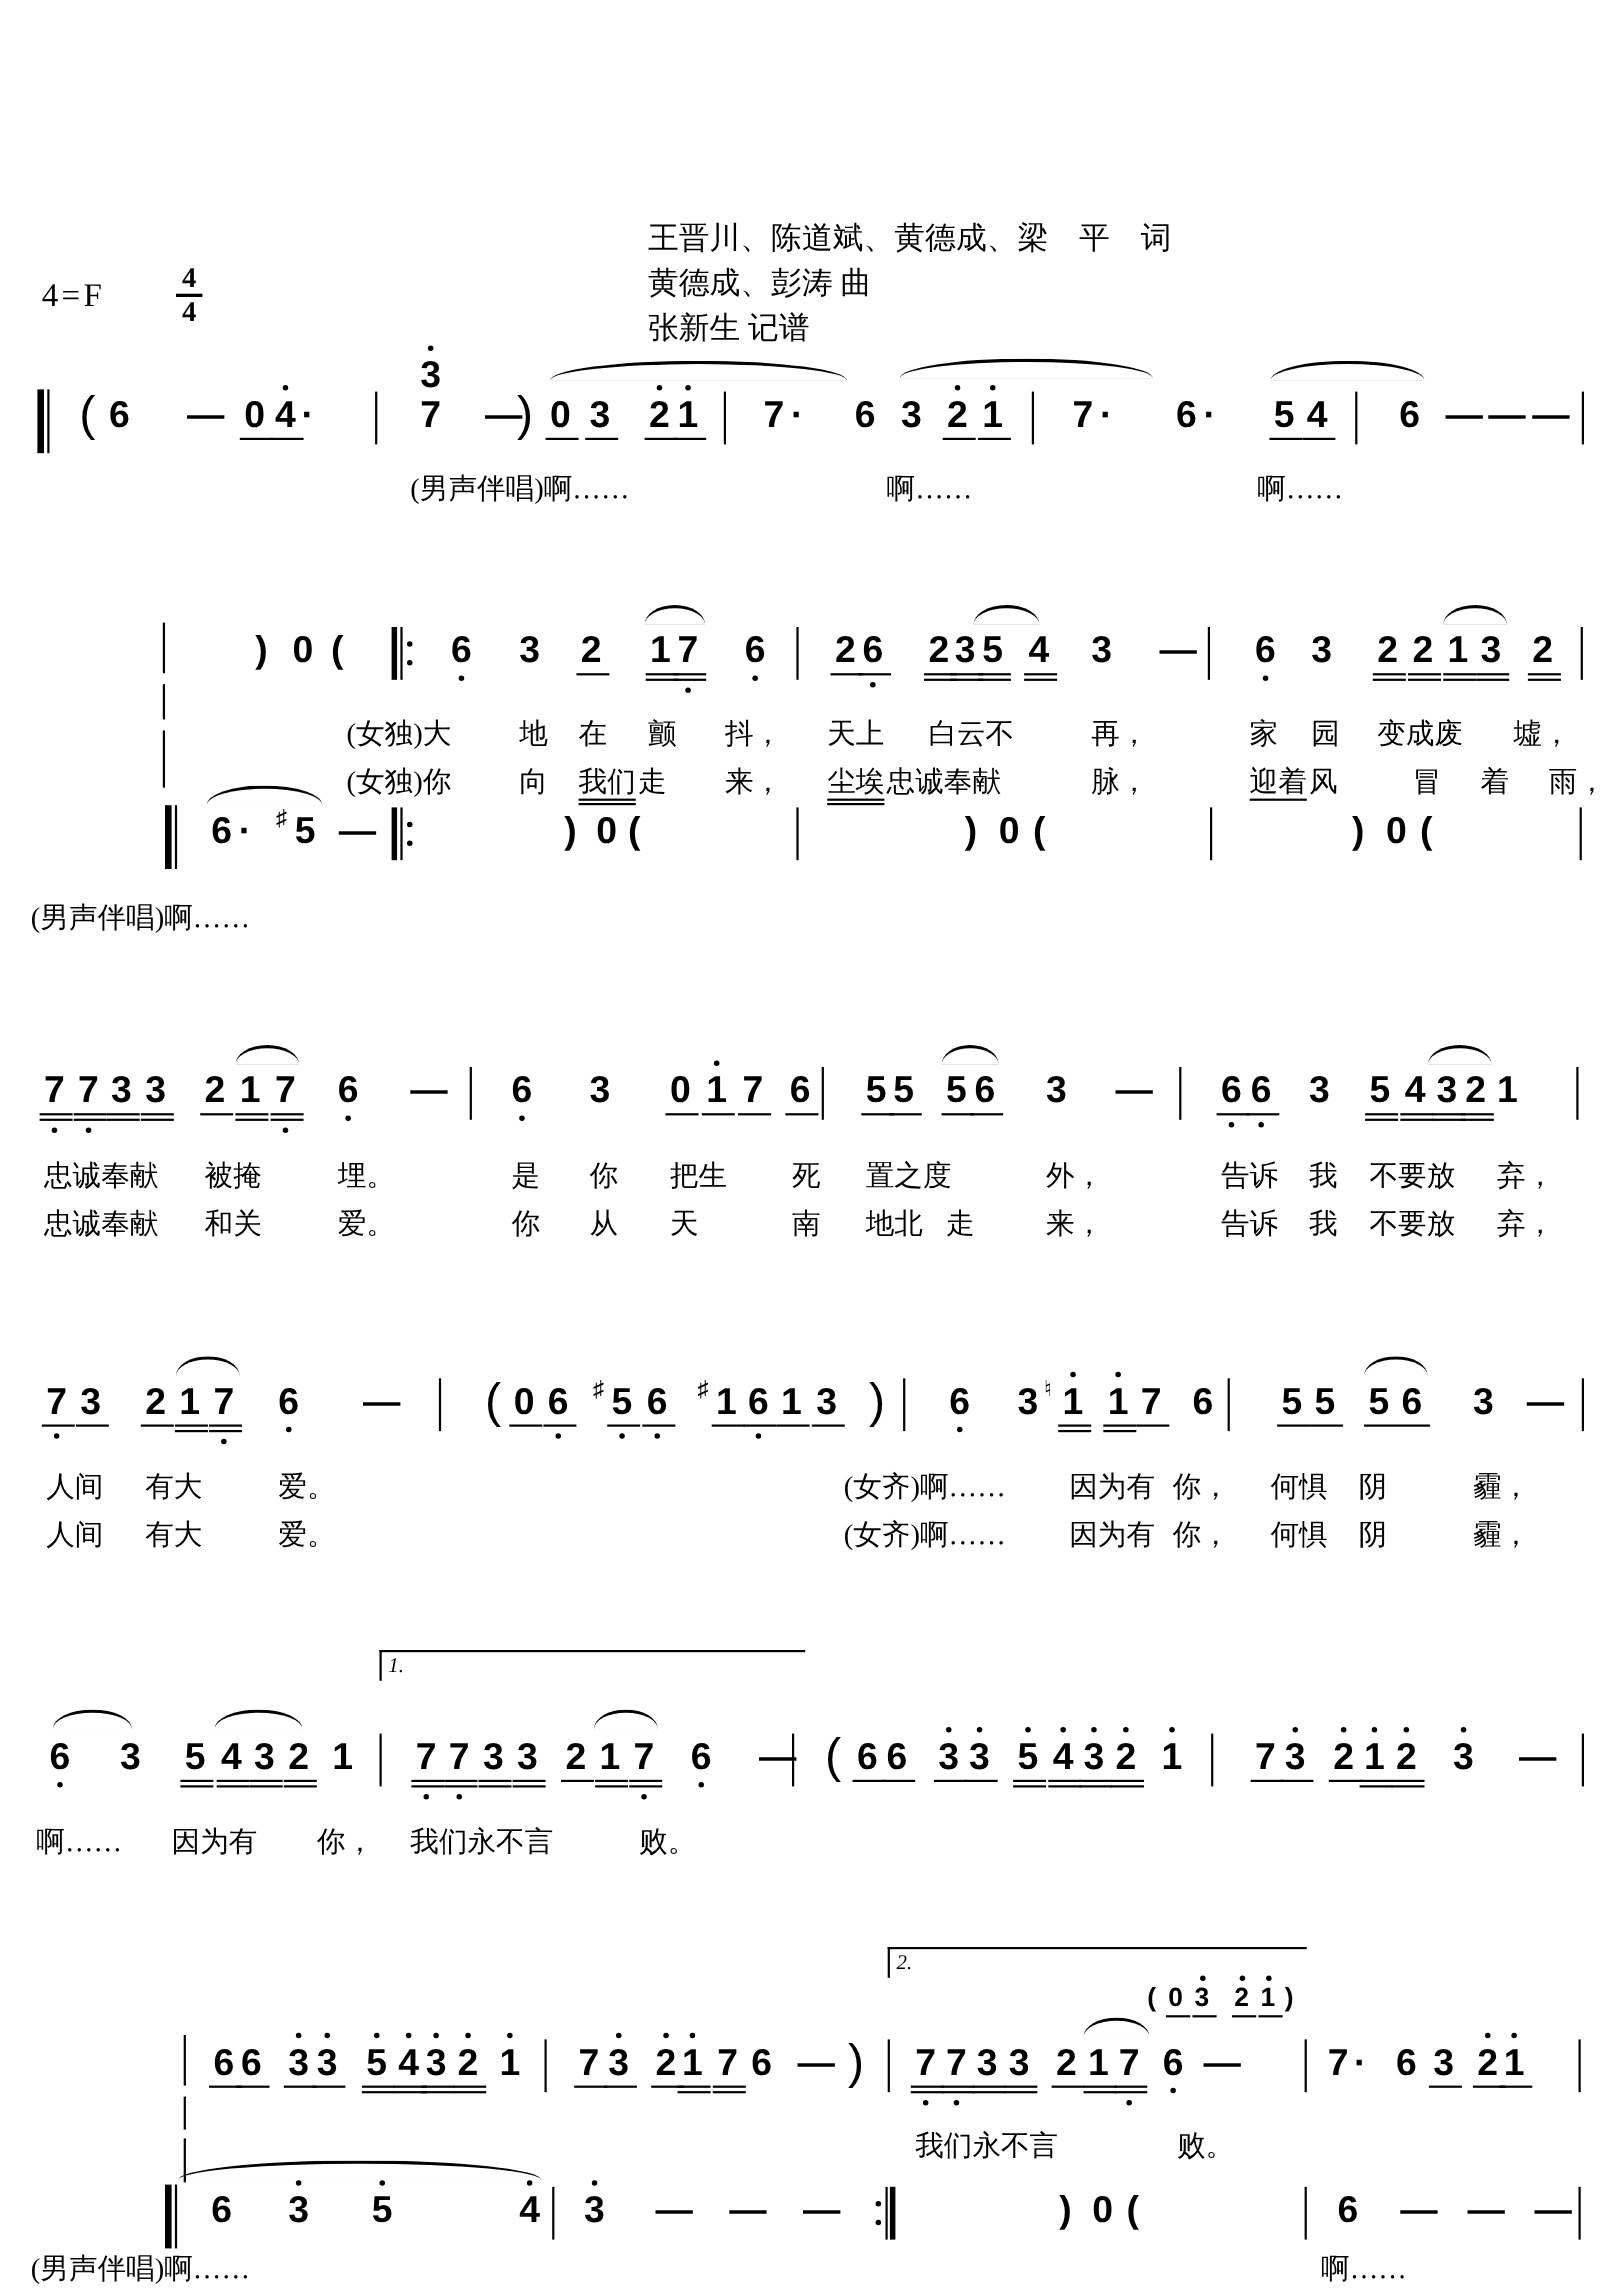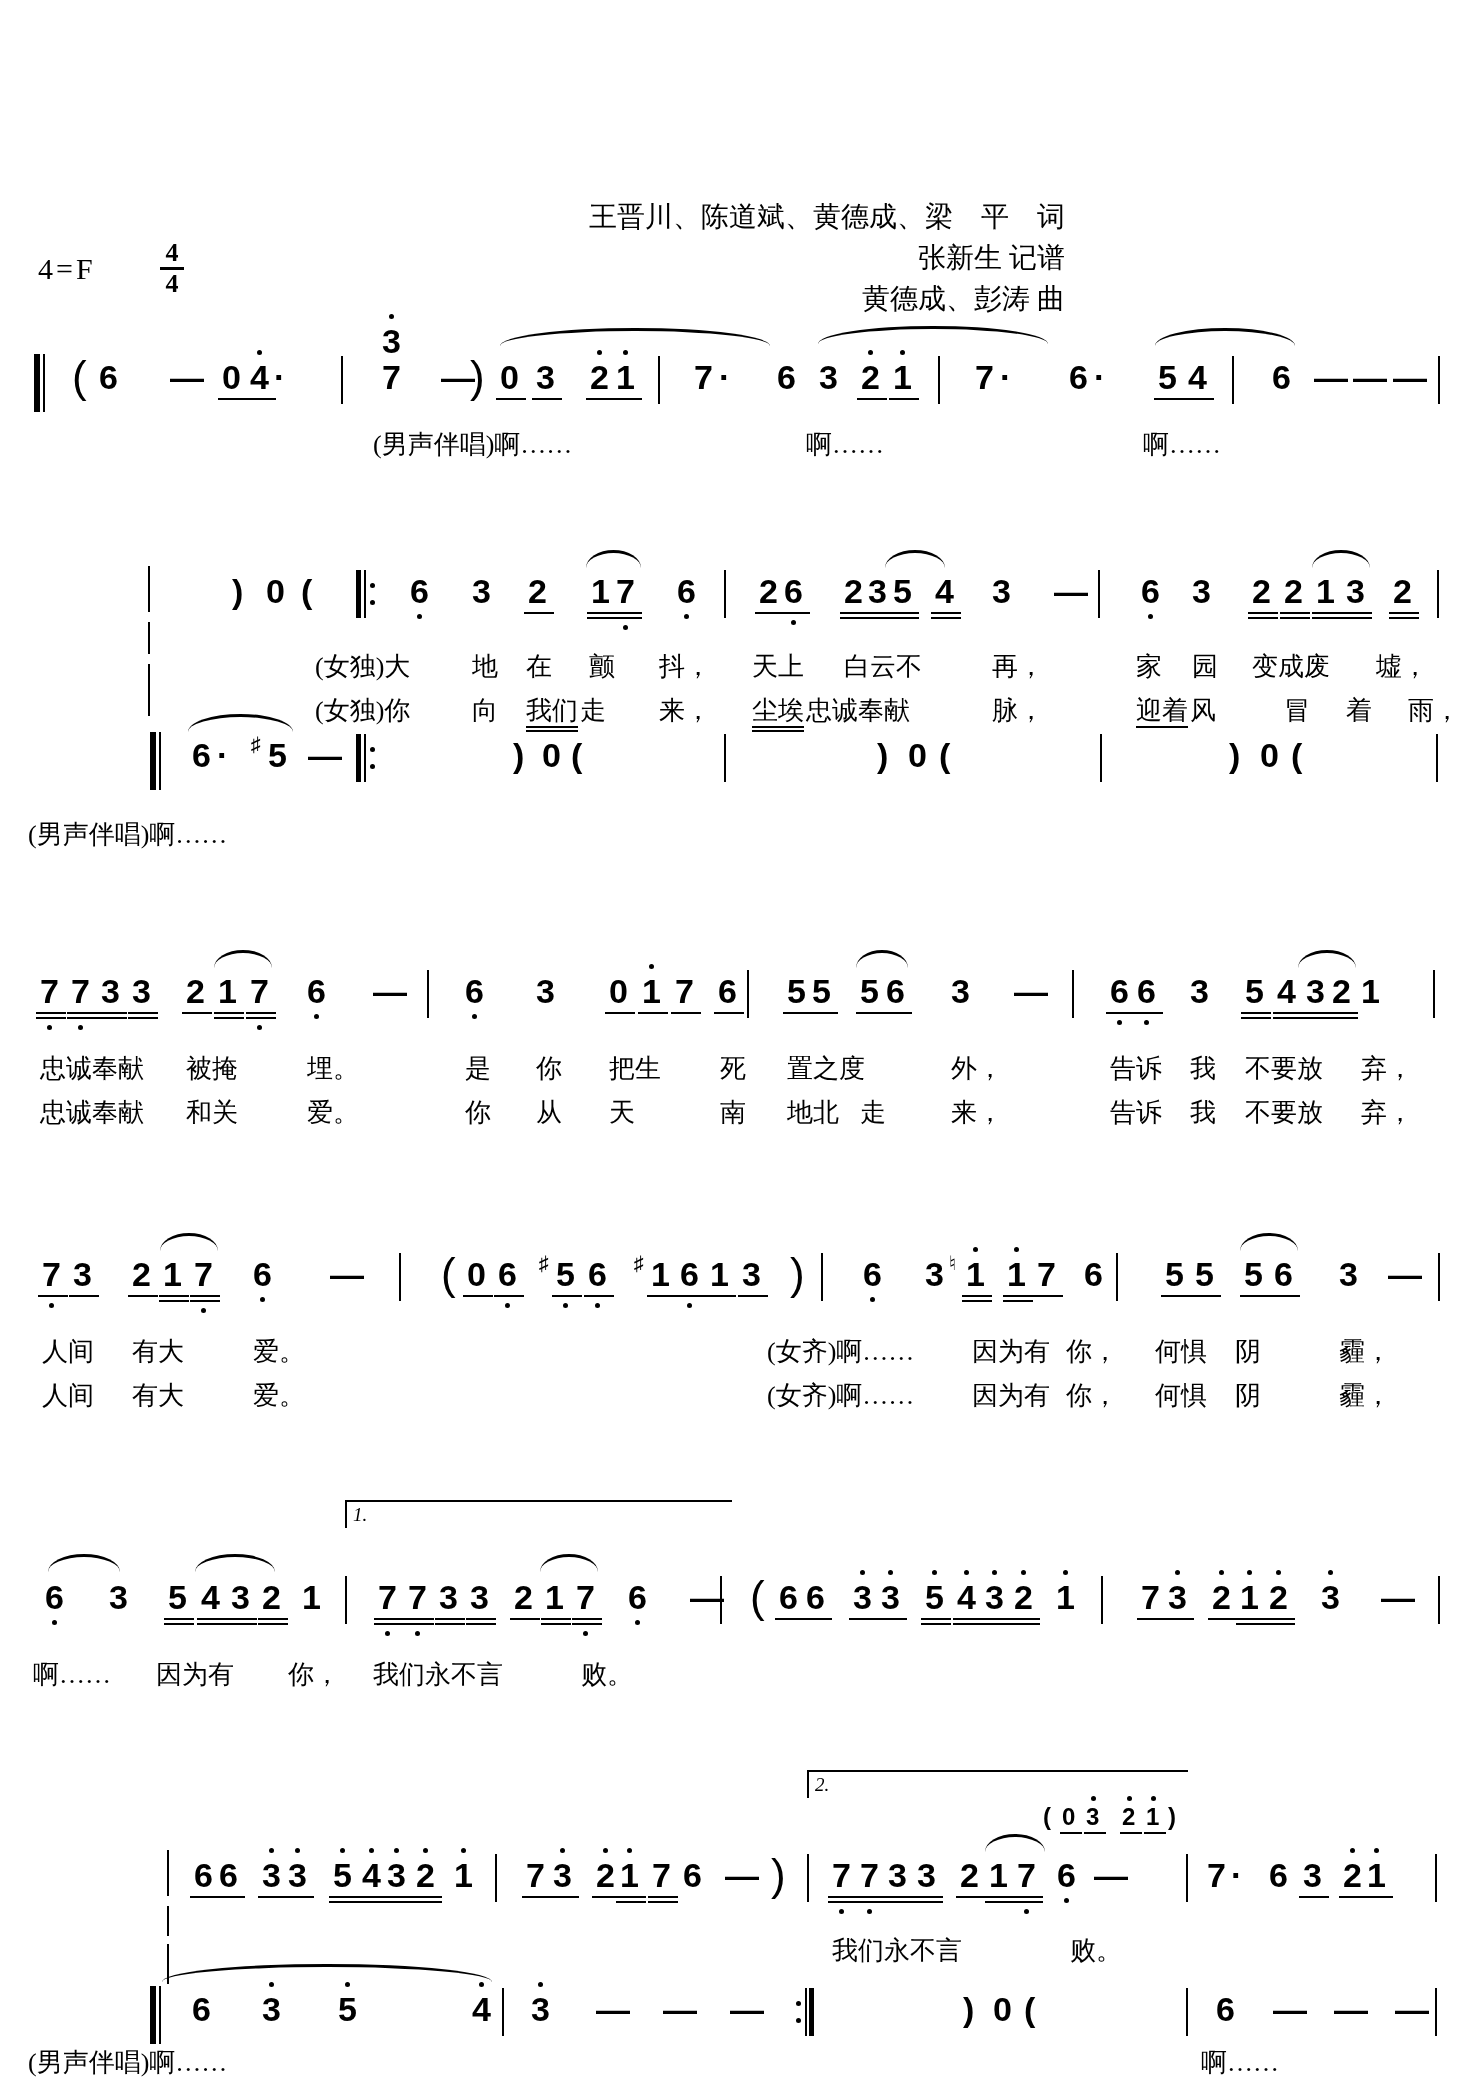--- a/index.html
+++ b/index.html
@@ -1,20 +1,20 @@
 <!DOCTYPE html>
 <html><head>
 <meta charset="utf-8">
 <style>
   html,body{margin:0;padding:0;background:#e8e8e8;}
   #score{position:relative;width:1472px;height:2082px;background:#ffffff;overflow:hidden;
          font-family:"Liberation Sans","DejaVu Sans",sans-serif;color:#000;}
   .title{position:absolute;left:0;right:0;top:58px;text-align:center;
          font:700 46px "Liberation Serif","DejaVu Serif",serif;letter-spacing:14px;}
-  .credits{position:absolute;right:407px;top:196px;text-align:right;
+  .credits{position:absolute;right:407px;top:196px;
          font:28px "Liberation Serif","DejaVu Serif",serif;line-height:41px;white-space:nowrap;}
   .keysig{position:absolute;left:38px;top:252px;font:30px "Liberation Serif","DejaVu Serif",serif;letter-spacing:3px;}
   .meter{position:absolute;left:158px;top:240px;width:28px;display:flex;flex-direction:column;align-items:center;
          font:700 26px "Liberation Serif","DejaVu Serif",serif;line-height:26px;}
   .meter .mline{display:block;width:24px;height:3px;background:#000;margin:1px 0;}
   .tok{position:absolute;font:700 34px "Liberation Sans","DejaVu Sans",sans-serif;line-height:38px;white-space:nowrap;}
   .tok.big{font-size:44px;line-height:48px;font-weight:400;}
   .tok.sm{font-size:24px;line-height:26px;}
   .bar,.vline{position:absolute;width:2px;background:#000;}
   .acc{position:absolute;font:700 20px "Liberation Sans","DejaVu Sans",sans-serif;line-height:20px;}
@@ -24,22 +24,22 @@
   .volta .vlabel{position:absolute;left:6px;top:2px;font:italic 19px "Liberation Serif","DejaVu Serif",serif;}
   .rect{position:absolute;background:#000;}
   .lyr{position:absolute;font:26px "Liberation Serif","DejaVu Serif",serif;line-height:34px;white-space:nowrap;}
 </style>
 </head>
 <body>
 
 <div id="score">
   <div class="credits">
     <div>王晋川、陈道斌、黄德成、梁　平　词</div>
+    <div>黄德成、彭涛 曲</div>
     <div>张新生 记谱</div>
-    <div>黄德成、彭涛 曲</div>
   </div>
   <div class="keysig">4=F</div>
   <div class="meter">
     <span>4</span>
     <span class="mline"></span>
     <span>4</span>
   </div>
 <div class="rect" style="left: 34px; top: 354px; width: 6px; height: 58px;"></div>
     <div class="rect" style="left: 43px; top: 354px; width: 2px; height: 58px;"></div>
     <div class="tok big" style="left: 72px; top: 353px;">(</div>

